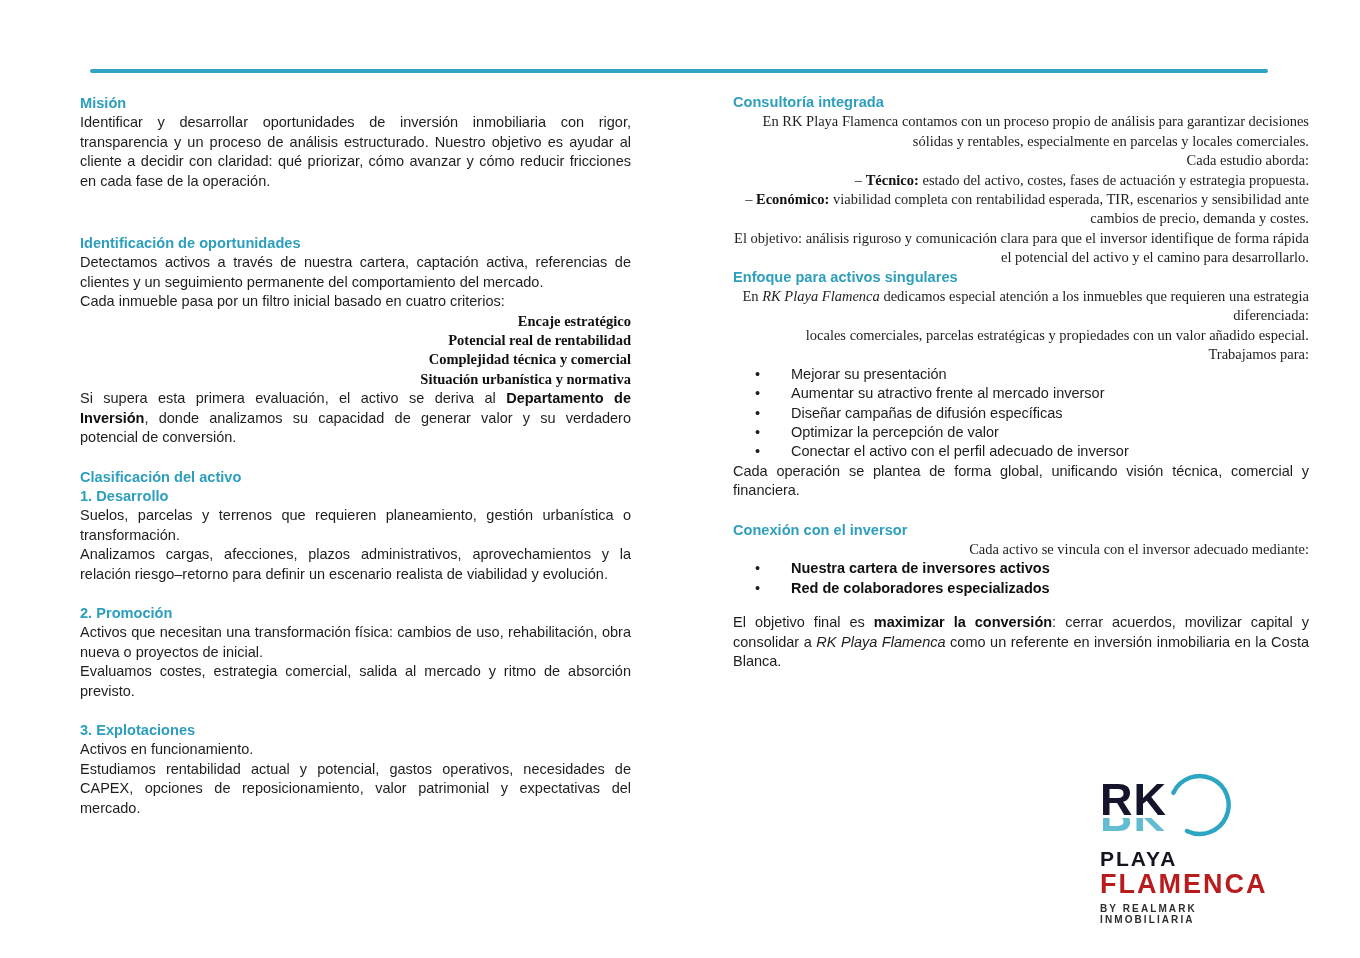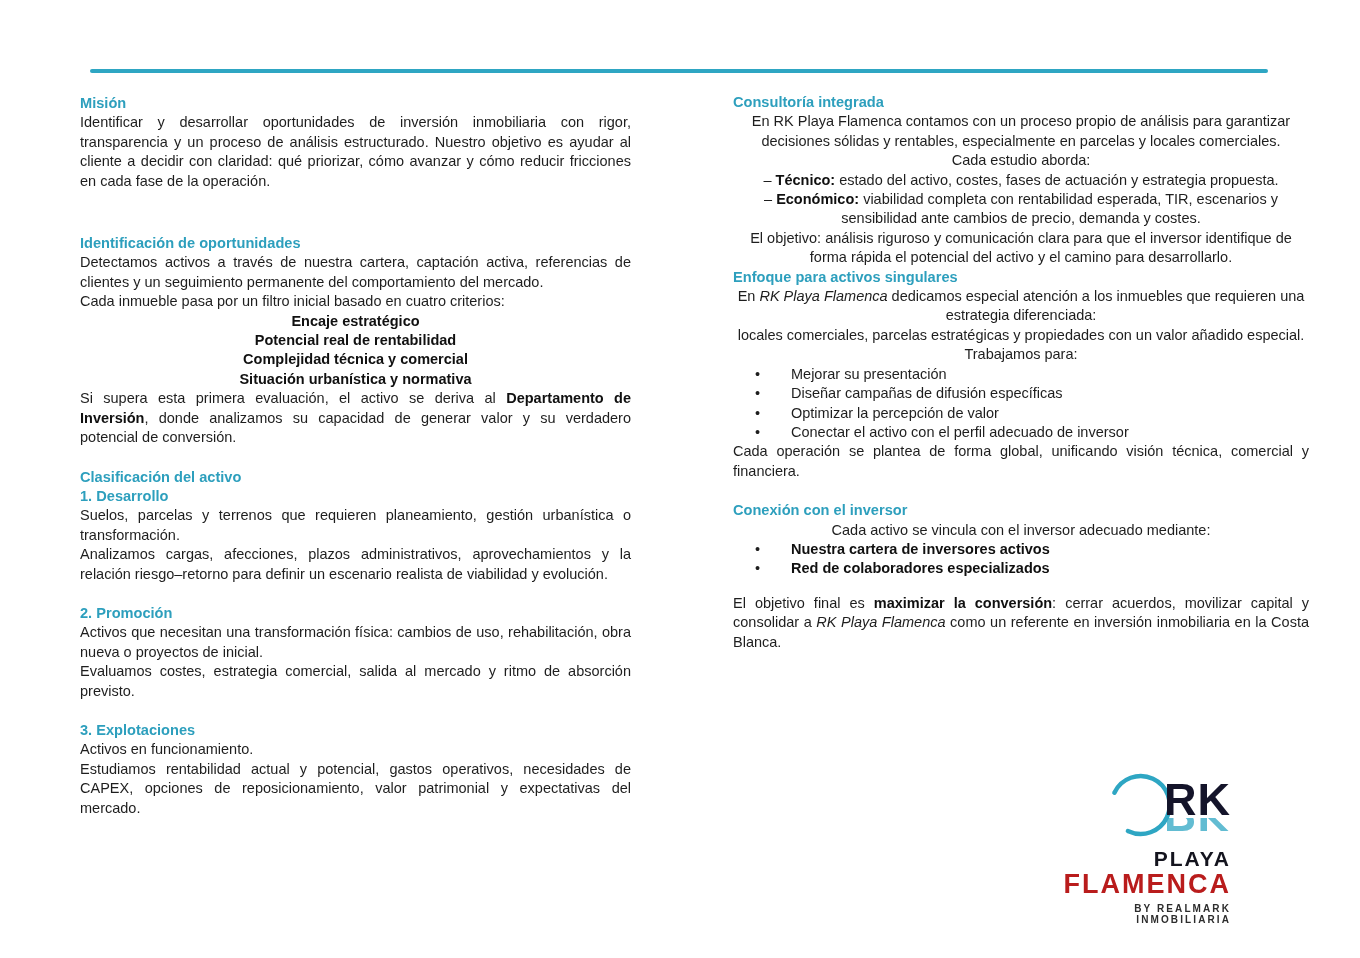--- a/index.html
+++ b/index.html
@@ -9,33 +9,33 @@
     color:#1e1e1e;position:relative;overflow:hidden;
   }
   .page{position:absolute;inset:0;background:#fff;}
   .top-rule{position:absolute;left:90px;top:69px;width:1178px;height:4px;
     background:#2ea6c3;border-radius:2px;}
   .col{position:absolute;font-size:14.5px;line-height:19.4px;}
   .col-left{left:80px;top:94px;width:551px;}
   .col-right{left:733px;top:93px;width:576px;}
   h3{margin:0;font-size:14.6px;line-height:19.4px;font-weight:700;color:#2d9fbd;}
   p{margin:0;text-align:justify;}
-  p.line{text-align:center;}
+  p.line{text-align:right;font-family:Liberation Serif, serif;}
   .b{font-weight:700;color:#101010;}
   .i{font-style:italic;}
   section{margin:0;}
   .mt-xl{margin-top:43px;}
   .mt-lg{}
   .mt-md{margin-top:20px;}
   ul.bullets{list-style:none;margin:0;padding:0;}
   ul.bullets li{position:relative;padding-left:58px;text-align:left;}
   ul.bullets li::before{content:"•";position:absolute;left:22px;top:0;font-size:14.5px;}
   .gap-before{margin-top:15px;}
   
-  .logo{position:absolute;left:1041px;top:768px;width:190px;text-align:right;}
+  .logo{position:absolute;left:1100px;top:768px;width:190px;text-align:left;}
   .logo-mark{position:relative;height:78px;}
   .logo-arc{position:absolute;left:50%;top:0;transform:translateX(-44%);}
   .rk-main{position:relative;font-size:45px;font-weight:800;letter-spacing:1px;
     color:#14142a;line-height:1;padding-top:9px;z-index:2;}
   .rk-refl{position:absolute;left:0;right:0;top:50px;height:20px;overflow:hidden;
     font-size:45px;font-weight:800;letter-spacing:1px;line-height:1;
     color:#2ea6c3;opacity:.75;transform:scaleY(-1);z-index:1;}
   .logo-line1{font-size:21px;font-weight:800;letter-spacing:2px;color:#14141e;
     line-height:1.05;margin-top:2px;}
   .logo-line2{font-size:27px;font-weight:800;letter-spacing:2px;color:#b91c1c;
@@ -100,20 +100,21 @@
       <p class="line"><span>El objetivo: análisis riguroso y comunicación clara para que el inversor identifique de forma rápida el potencial del activo y el camino para desarrollarlo.</span></p>
     </section>
 
     <section class="mt-lg">
       <h3>Enfoque para activos singulares</h3>
       <p class="line"><span>En </span><span class="i">RK Playa Flamenca</span><span> dedicamos especial atención a los inmuebles que requieren una estrategia diferenciada:</span></p>
       <p class="line"><span>locales comerciales, parcelas estratégicas y propiedades con un valor añadido especial.</span></p>
       <p class="line"><span>Trabajamos para:</span></p>
       <ul class="bullets">
           <li><span>Mejorar su presentación</span></li>
+          <li><span>Aumentar su atractivo frente al mercado inversor</span></li>
           <li><span>Diseñar campañas de difusión específicas</span></li>
           <li><span>Optimizar la percepción de valor</span></li>
           <li><span>Conectar el activo con el perfil adecuado de inversor</span></li>
         </ul>
       <p><span>Cada operación se plantea de forma global, unificando visión técnica, comercial y financiera.</span></p>
     </section>
 
     <section class="mt-md">
       <h3>Conexión con el inversor</h3>
       <p class="line"><span>Cada activo se vincula con el inversor adecuado mediante:</span></p>

